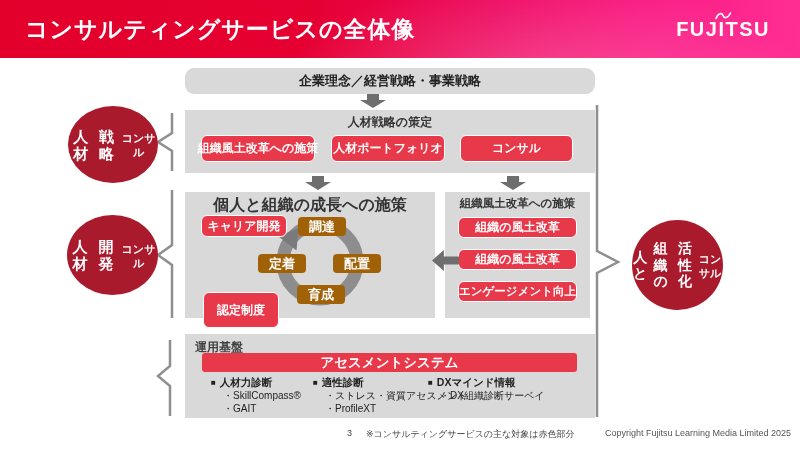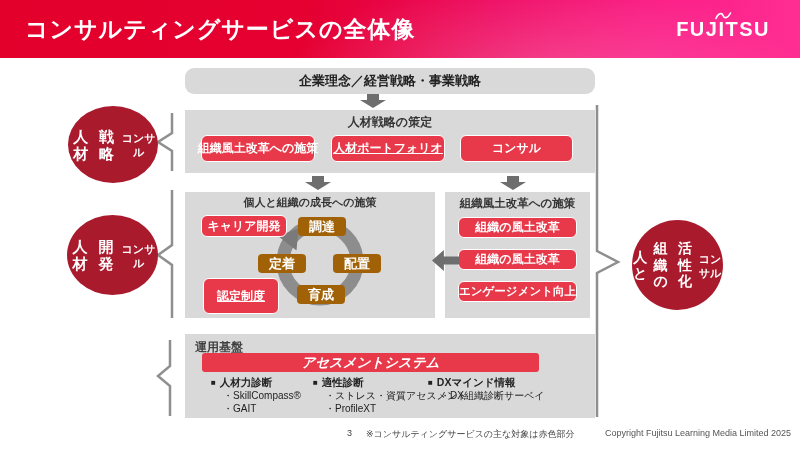--- a/index.html
+++ b/index.html
@@ -74,57 +74,57 @@
       <span>FUJITSU</span>
     </div>
   </div>
 
   <div class="gray-box" style="left:185px; top:68px; width:410px; height:26px; display:flex; align-items:center; justify-content:center; font-size:13px; font-weight:bold; color:#222;border-radius:9px;">企業理念／経営戦略・事業戦略</div>
   <div class="arrow-down" style="left:360px; top:94px;"></div>
 
   <div class="gray-box" style="left:185px; top:110px; width:410px; height:63px;">
     <div class="sec-title" style="top:4px; font-size:12px;">人材戦略の策定</div>
     <div class="red-btn" style="left:16px; top:25px; width:114px; height:27px;">組織風土改革への施策</div>
-    <div class="red-btn" style="left:146px; top:25px; width:114px; height:27px;text-decoration:underline;">人材ポートフォリオ</div>
+    <div class="red-btn" style="left:146px; top:25px; width:114px; height:27px;">人材ポートフォリオ</div>
     <div class="red-btn" style="left:275px; top:25px; width:113px; height:27px;">コンサル</div>
   </div>
 
   <div class="arrow-down" style="left:305px; top:176px;"></div>
   <div class="arrow-down" style="left:500px; top:176px;"></div>
 
   <div class="gray-box" style="left:185px; top:192px; width:250px; height:126px;">
-    <div class="sec-title" style="top:3px; font-size:11px;">個人と組織の成長への施策</div>
+    <div class="sec-title" style="top:3px; font-size:16px;">個人と組織の成長への施策</div>
 
     <svg style="position:absolute; left:85px; top:20px;" width="100" height="100" viewBox="0 0 100 100">
       <circle cx="50" cy="50" r="37" stroke="#8d8d8d" stroke-width="13" fill="none"></circle>
       <line x1="41" y1="28" x2="29" y2="1" stroke="#d9d9d9" stroke-width="8"></line>
       <polygon points="28.5,16.5 26.5,38.5 8,24" fill="#7a7a7a"></polygon>
     </svg>
 
     <div class="pill" style="left:113px; top:25px;">調達</div>
     <div class="pill" style="left:148px; top:62px;">配置</div>
     <div class="pill" style="left:112px; top:93px;">育成</div>
     <div class="pill" style="left:73px; top:62px;">定着</div>
 
     <div class="red-btn" style="left:16px; top:23px; width:86px; height:22px; z-index:4;">キャリア開発</div>
-    <div class="red-btn" style="left:18px; top:86px; width:76px; height:36px; z-index:4;text-decoration:underline;">認定制度</div>
+    <div class="red-btn" style="left:18px; top:100px; width:76px; height:36px; z-index:4;">認定制度</div>
   </div>
 
   <div class="gray-box" style="left:445px; top:192px; width:145px; height:126px;">
     <div class="sec-title" style="top:4px; font-size:11.5px;">組織風土改革への施策</div>
     <div class="red-btn" style="left:13px; top:25px; width:119px; height:21px;">組織の風土改革</div>
     <div class="red-btn" style="left:13px; top:57px; width:119px; height:21px;">組織の風土改革</div>
     <div class="red-btn" style="left:13px; top:89px; width:119px; height:21px; font-size:11.5px;">エンゲージメント向上</div>
   </div>
 
   <div class="arrow-left" style="left:432px; top:250px; z-index:5;"></div>
 
   <div class="gray-box" style="left:185px; top:334px; width:410px; height:84px;">
     <div style="position:absolute; left:10px; top:5px; font-size:12px; font-weight:bold; color:#404040;">運用基盤</div>
-    <div class="red-banner" style="left:17px; top:19px; width:337px; height:19px;font-style:italic;">アセスメントシステム</div>
+    <div class="red-banner" style="left:17px; top:19px; width:375px; height:19px;">アセスメントシステム</div>
 
     <div class="fcol" style="left:26px; top:42px;">
       <div class="fhead"><span class="sq">■</span><span>人材力診断</span></div>
       <div class="fitem">・SkillCompass®</div>
       <div class="fitem">・GAIT</div>
     </div>
     <div class="fcol" style="left:128px; top:42px;">
       <div class="fhead"><span class="sq">■</span><span>適性診断</span></div>
       <div class="fitem">・ストレス・資質アセスメント</div>
       <div class="fitem">・ProfileXT</div>

